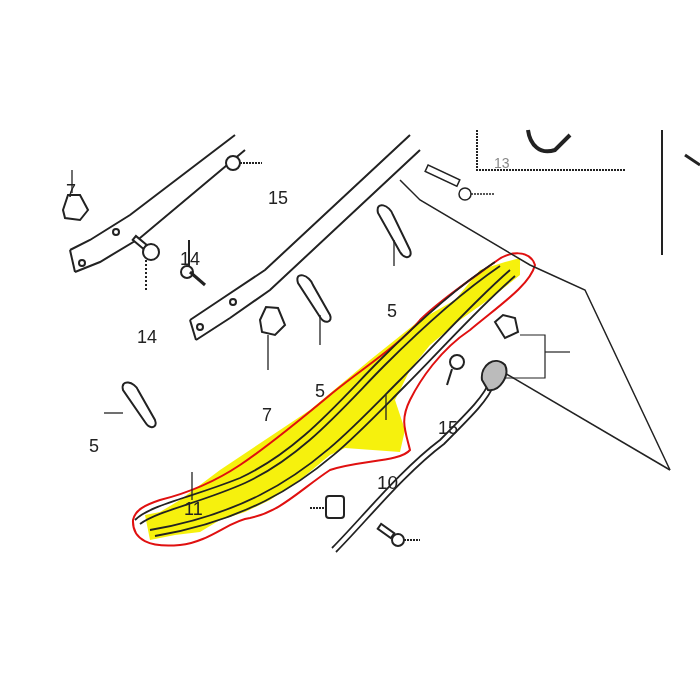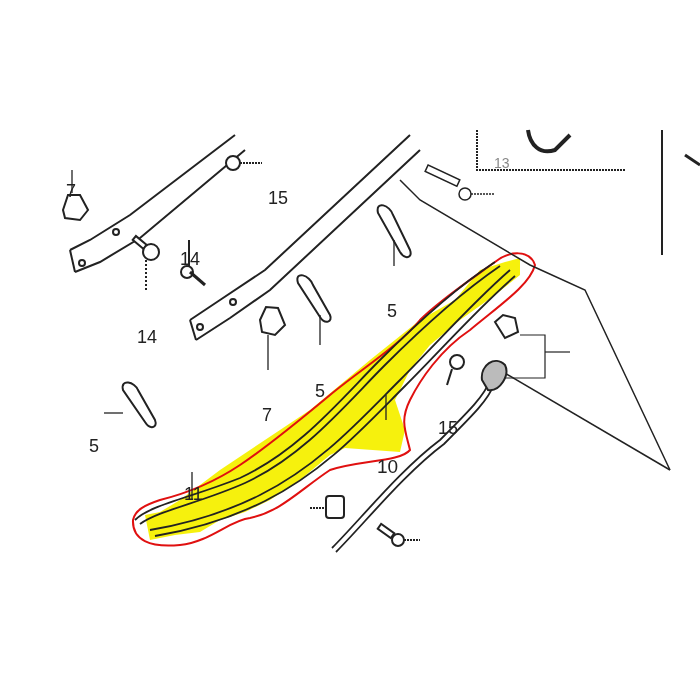--- a/index.html
+++ b/index.html
@@ -124,16 +124,16 @@
 
   <span class="lbl" style="left:66px;top:150px;">7</span>
   <span class="lbl" style="left:268px;top:157px;">15</span>
   <span class="lbl" style="left:180px;top:218px;">14</span>
   <span class="lbl" style="left:137px;top:296px;">14</span>
   <span class="lbl" style="left:387px;top:270px;">5</span>
   <span class="lbl" style="left:315px;top:350px;">5</span>
   <span class="lbl" style="left:262px;top:374px;">7</span>
   <span class="lbl" style="left:89px;top:405px;">5</span>
   <span class="lbl" style="left:438px;top:387px;">15</span>
-  <span class="lbl big" style="left:377px;top:425px;">10</span>
-  <span class="lbl" style="left:184px;top:453px;text-align:right;">11</span>
+  <span class="lbl big" style="left:377px;top:441px;">10</span>
+  <span class="lbl" style="left:184px;top:468px;text-align:right;">11</span>
   <span class="lbl" style="left:494px;top:124px;color:#888;font-size:14px;">13</span>
 </div>
 
 </body></html>

